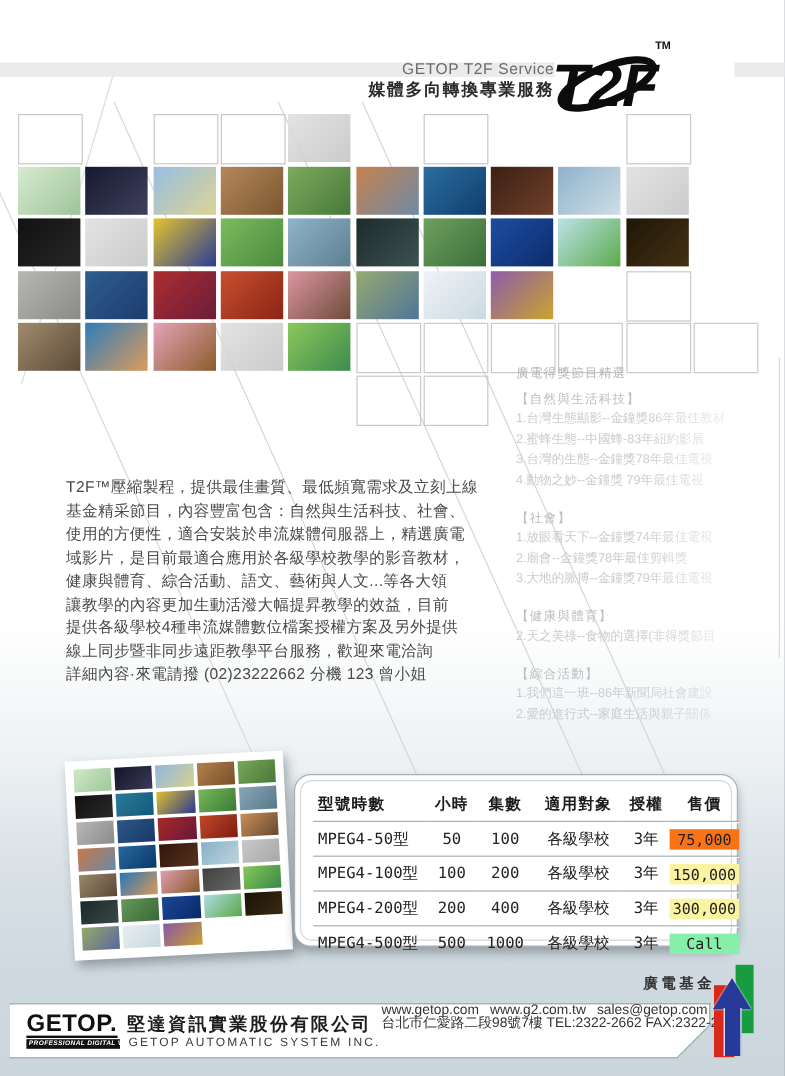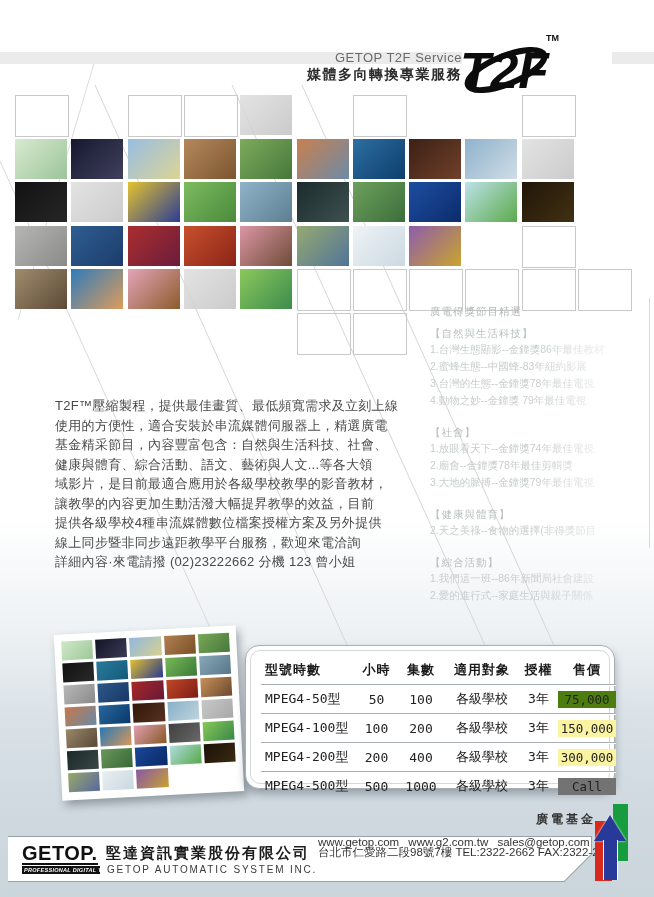--- a/index.html
+++ b/index.html
@@ -144,24 +144,24 @@
       <div class="cell e" style="left: 521.7px; top: 269.4px;"></div>
       <div class="cell e" style="left: 578px; top: 269.4px;"></div>
       <div class="cell e" style="left: 296.5px; top: 313px;"></div>
       <div class="cell e" style="left: 352.8px; top: 313px;"></div>
     </div>
   <div id="right-vline" class="abs"></div>
 
 
   <div id="body-text" class="abs">
       <div class="body-line">T2F™壓縮製程，提供最佳畫質、最低頻寬需求及立刻上線</div>
+      <div class="body-line">基金精采節目，內容豐富包含：自然與生活科技、社會、</div>
       <div class="body-line">使用的方便性，適合安裝於串流媒體伺服器上，精選廣電</div>
-      <div class="body-line">基金精采節目，內容豐富包含：自然與生活科技、社會、</div>
+      <div class="body-line">域影片，是目前最適合應用於各級學校教學的影音教材，</div>
       <div class="body-line">健康與體育、綜合活動、語文、藝術與人文...等各大領</div>
-      <div class="body-line">域影片，是目前最適合應用於各級學校教學的影音教材，</div>
       <div class="body-line">讓教學的內容更加生動活潑大幅提昇教學的效益，目前</div>
       <div class="body-line">提供各級學校4種串流媒體數位檔案授權方案及另外提供</div>
       <div class="body-line">線上同步暨非同步遠距教學平台服務，歡迎來電洽詢</div>
       <div class="body-line">詳細內容·來電請撥 (02)23222662 分機 123 曾小姐</div>
     </div>
 
   <div id="awards" class="abs">
     <div id="awards-title">廣電得獎節目精選</div>
     <div id="awards-sections">
         <div class="award-heading first">【自然與生活科技】</div>
@@ -241,21 +241,21 @@
             </tr>
           </thead>
         <tbody>
             <tr>
               <td class="c-model">MPEG4-50型</td>
               <td class="c-num">50</td>
               <td class="c-num">100</td>
               <td class="c-num">各級學校</td>
               <td class="c-num">3年</td>
               <td class="c-price">
-                <span class="price-box" style="background: #4d7c0f;">75,000</span>
+                <span class="price-box" style="background: #f97316;">75,000</span>
               </td>
             </tr>
             <tr>
               <td class="c-model">MPEG4-100型</td>
               <td class="c-num">100</td>
               <td class="c-num">200</td>
               <td class="c-num">各級學校</td>
               <td class="c-num">3年</td>
               <td class="c-price">
                 <span class="price-box" style="background: rgb(250, 243, 162);">150,000</span>
@@ -271,21 +271,21 @@
                 <span class="price-box" style="background: rgb(250, 243, 162);">300,000</span>
               </td>
             </tr>
             <tr>
               <td class="c-model">MPEG4-500型</td>
               <td class="c-num">500</td>
               <td class="c-num">1000</td>
               <td class="c-num">各級學校</td>
               <td class="c-num">3年</td>
               <td class="c-price">
-                <span class="price-box" style="background: #737373;">Call</span>
+                <span class="price-box" style="background: #86efac;">Call</span>
               </td>
             </tr>
           </tbody>
       </table>
     </div>
   </div>
 
   <div id="fund-label" class="abs">廣電基金</div>
   <div id="footer-bar" class="abs"></div>
   <div class="abs fline" style="left:8px;top:836px;width:584px;height:1px;"></div>

